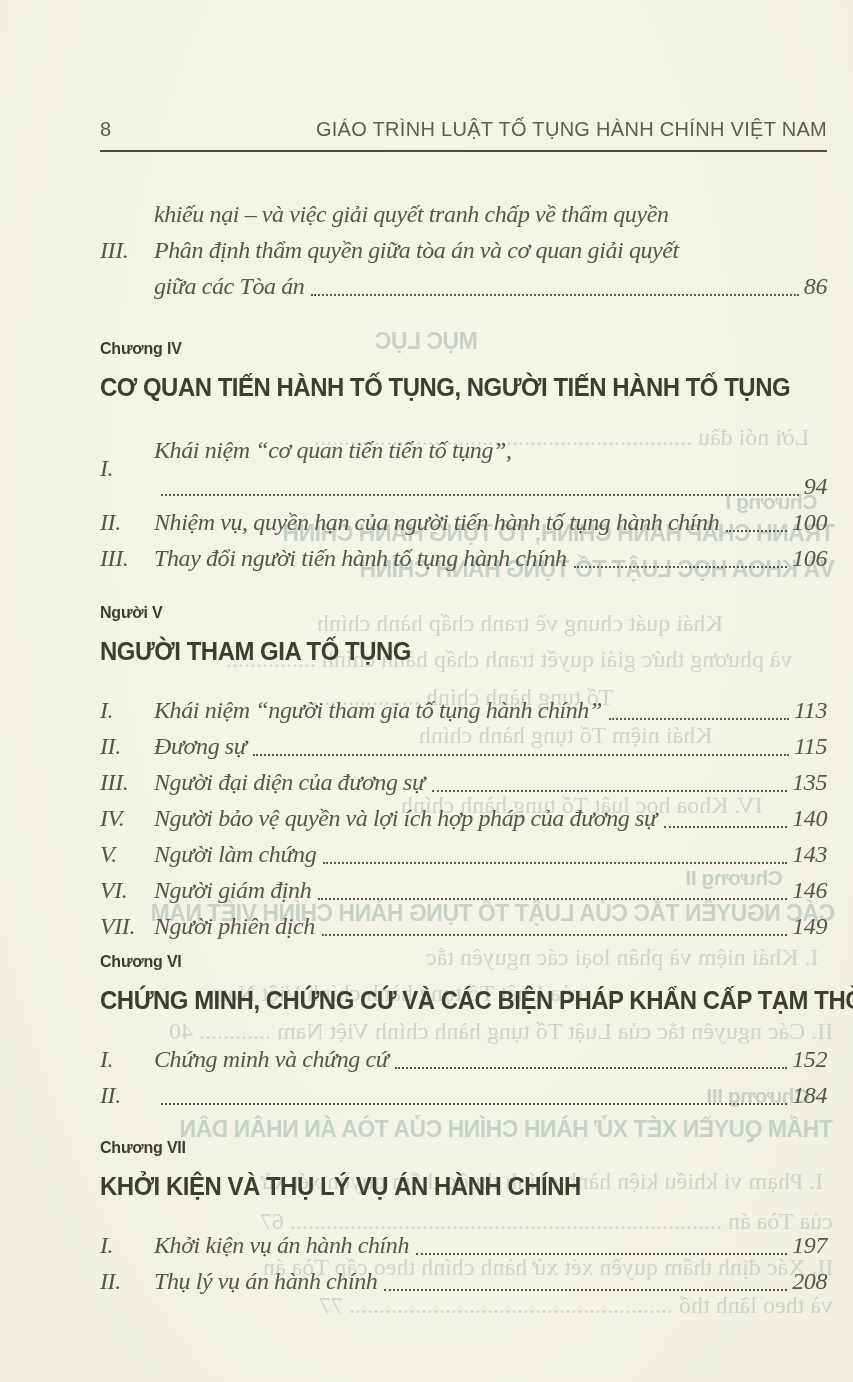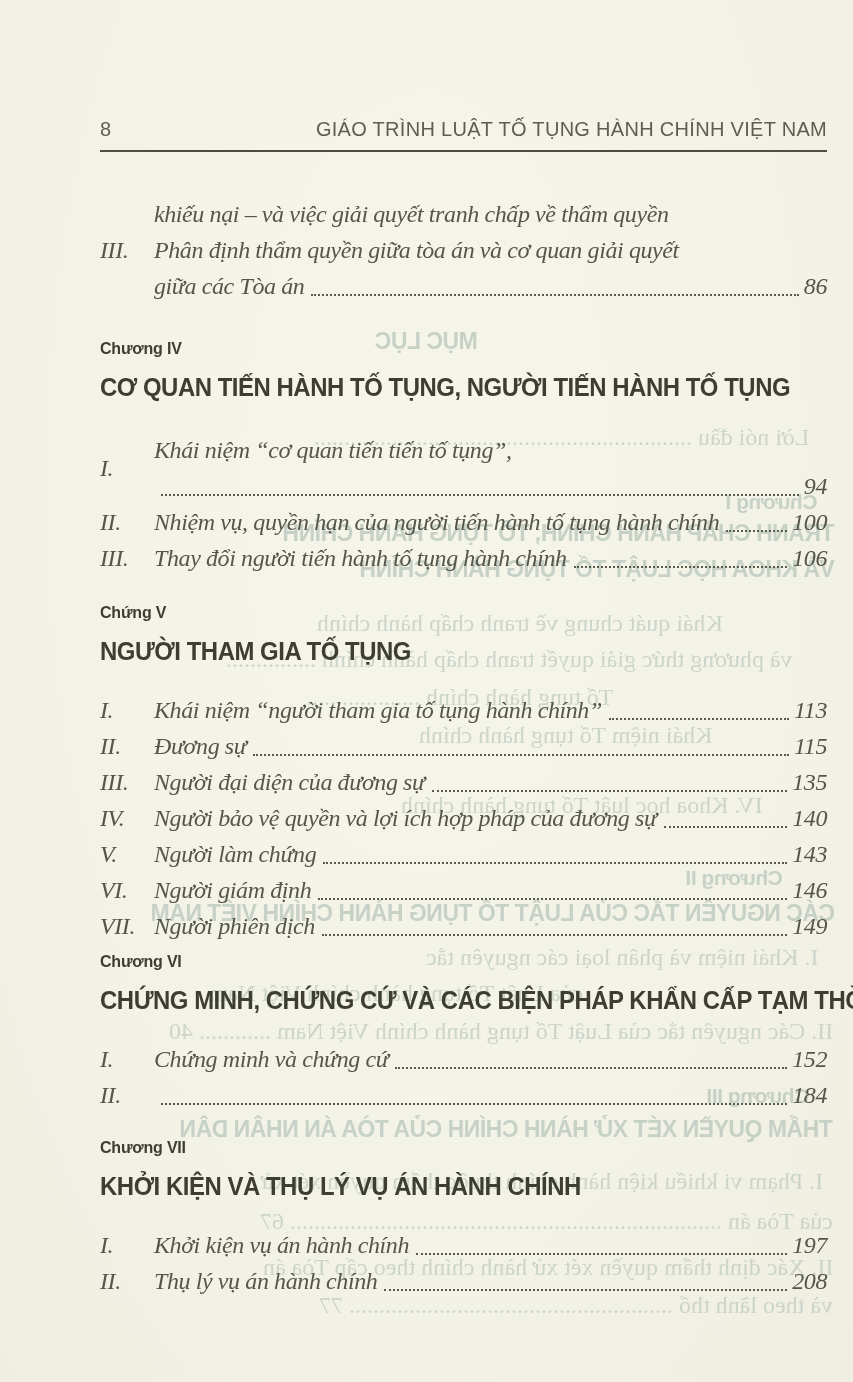--- a/index.html
+++ b/index.html
@@ -183,21 +183,21 @@
         <div class="entry">
           <span class="num">III.</span>
           <span class="txt">Thay đổi người tiến hành tố tụng hành chính</span>
           <span class="leader"></span>
           <span class="pg">106</span>
         </div>
       </div>
     </div>
 
     <div class="chapter c5">
-      <div class="chapter-label">Chứng V</div>
+      <div class="chapter-label">Người V</div>
       <div class="chapter-title">NGƯỜI THAM GIA TỐ TỤNG</div>
       <div class="entries">
         <div class="entry">
           <span class="num">I.</span>
           <span class="txt">Khái niệm “người tham gia tố tụng hành chính”</span>
           <span class="leader"></span>
           <span class="pg">113</span>
         </div>
         <div class="entry">
           <span class="num">II.</span>

